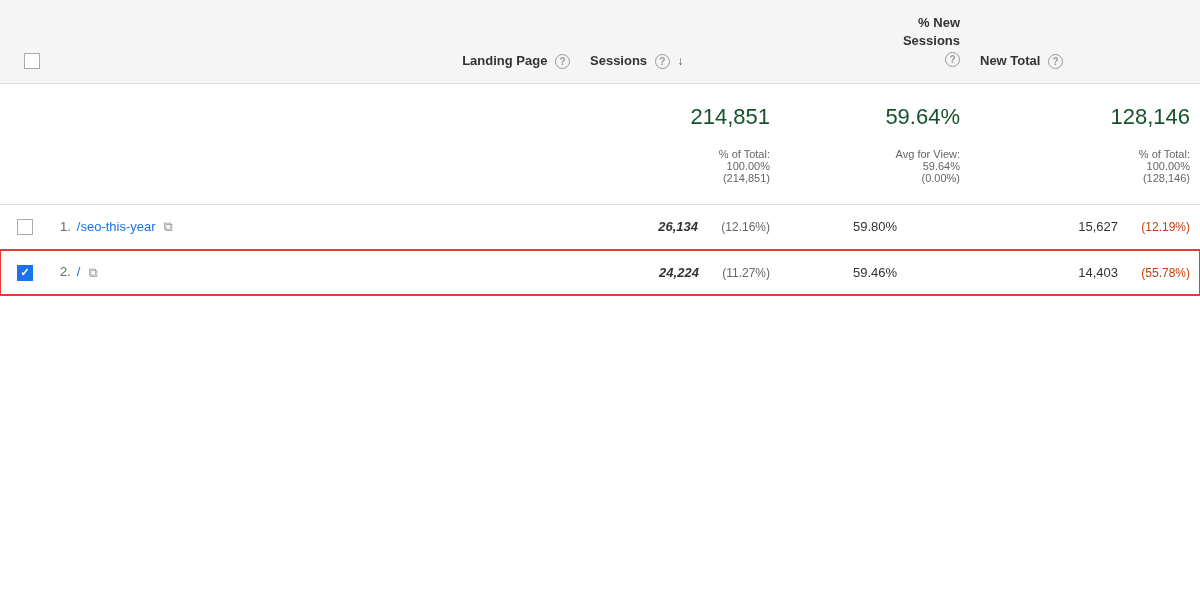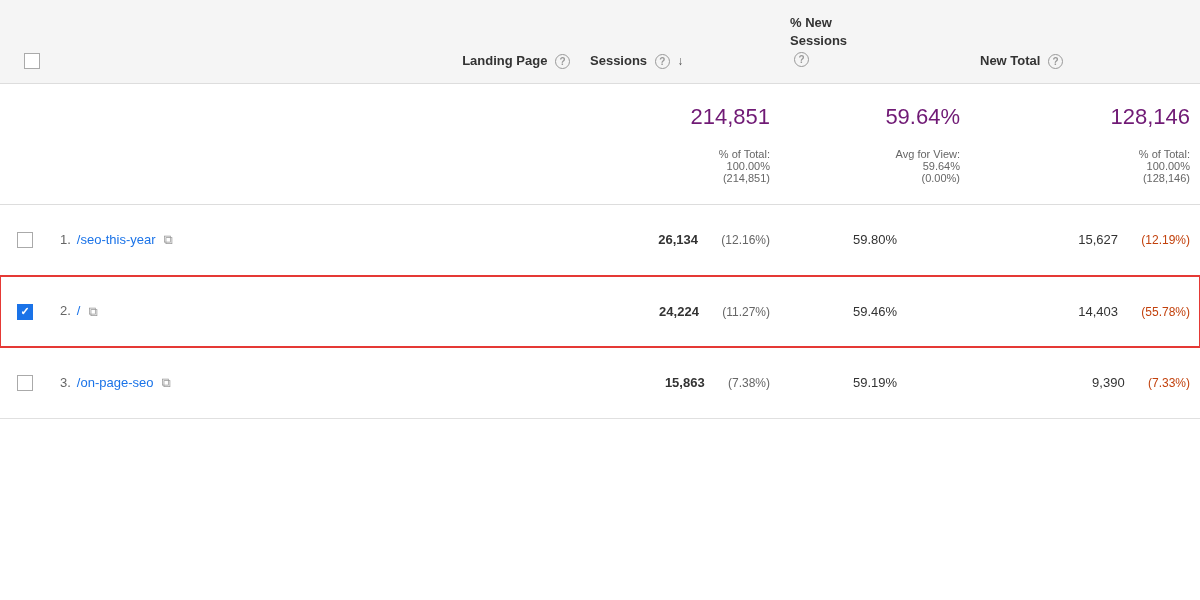--- a/index.html
+++ b/index.html
@@ -34,21 +34,21 @@
       text-align: right;
       font-weight: bold;
       font-size: 13px;
       color: #333;
       vertical-align: bottom;
     }
     thead th.right-align {
       text-align: left;
     }
     thead th.center-align {
-      text-align: left;
+      text-align: right;
     }
 
     .help-icon {
       display: inline-flex;
       align-items: center;
       justify-content: center;
       width: 15px;
       height: 15px;
       border-radius: 50%;
       border: 1.5px solid #999;
@@ -76,33 +76,33 @@
     }
     .summary-row td.check-cell {
       text-align: center;
     }
     .summary-row td.landing-cell {
       text-align: left;
     }
     .summary-main-value {
       font-size: 22px;
       font-weight: 300;
-      color: #701a75;
+      color: #14532d;
       display: block;
     }
     .summary-sub {
       font-size: 11px;
       color: #666;
       display: block;
       margin-top: 18px;
     }
 
     
     .data-row td {
-      padding: 27px 10px;
+      padding: 14px 10px;
       border-bottom: 1px solid #e0e0e0;
       vertical-align: middle;
     }
     .data-row td.check-cell {
       text-align: center;
     }
     .data-row td.landing-cell {
       text-align: left;
     }
     .data-row td.right-align {
@@ -126,20 +126,21 @@
       margin-left: 8px;
       color: #999;
       font-size: 13px;
       cursor: pointer;
       vertical-align: middle;
     }
 
     .sessions-main {
       font-weight: bold;
       font-size: 13px;
+      font-style: italic;
     }
     .sessions-pct {
       color: #666;
       font-size: 12px;
       margin-left: 20px;
     }
 
     .new-users-main {
       font-size: 13px;
     }
@@ -261,22 +262,15 @@
           <td class="center-align">59.80%</td>
           <td class="right-align"><span class="new-users-main">15,627</span><span class="new-users-pct"> (12.19%)</span></td>
         </tr>
         <tr class="data-row selected-row">
           <td class="check-cell"><div class="custom-checkbox checked"></div></td>
           <td class="landing-cell"><span class="row-number">2.</span><a class="landing-link" href="#">/</a><span class="copy-icon">⧉</span></td>
           <td class="right-align"><span class="sessions-main">24,224</span><span class="sessions-pct"> (11.27%)</span></td>
           <td class="center-align">59.46%</td>
           <td class="right-align"><span class="new-users-main">14,403</span><span class="new-users-pct"> (55.78%)</span></td>
         </tr>
-        <tr class="data-row">
-          <td class="check-cell"><div class="custom-checkbox"></div></td>
-          <td class="landing-cell"><span class="row-number">3.</span><a class="landing-link" href="#">/on-page-seo</a><span class="copy-icon">⧉</span></td>
-          <td class="right-align"><span class="sessions-main">15,863</span><span class="sessions-pct"> (7.38%)</span></td>
-          <td class="center-align">59.19%</td>
-          <td class="right-align"><span class="new-users-main">9,390</span><span class="new-users-pct"> (7.33%)</span></td>
-        </tr>
       </tbody>
   </table>
 </div>
 
 </body></html>

